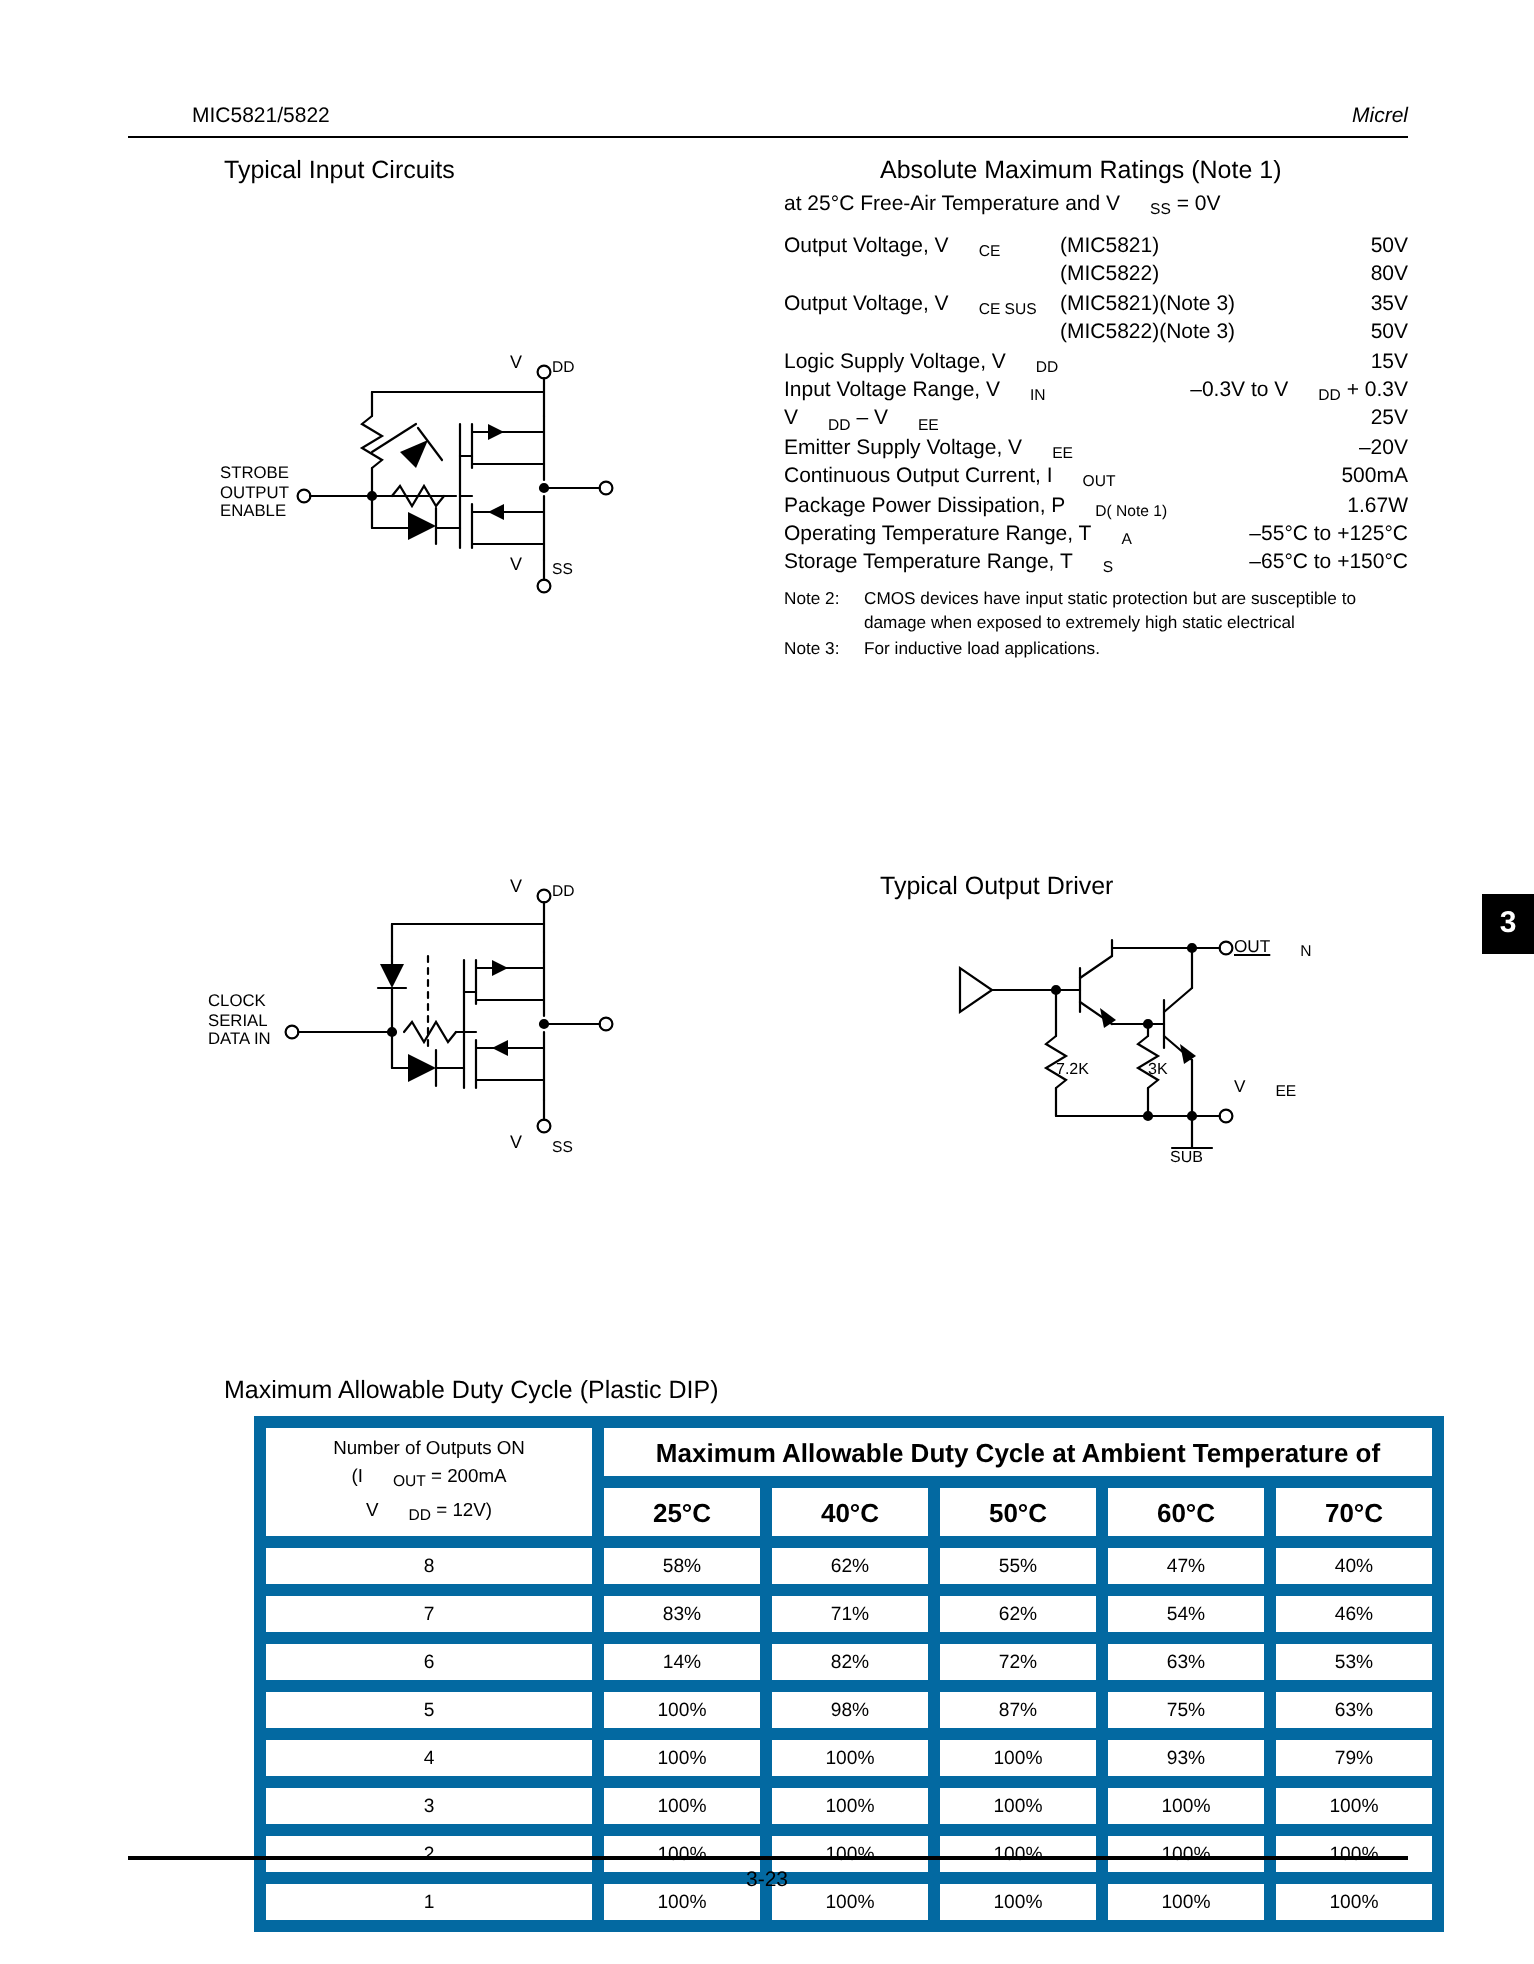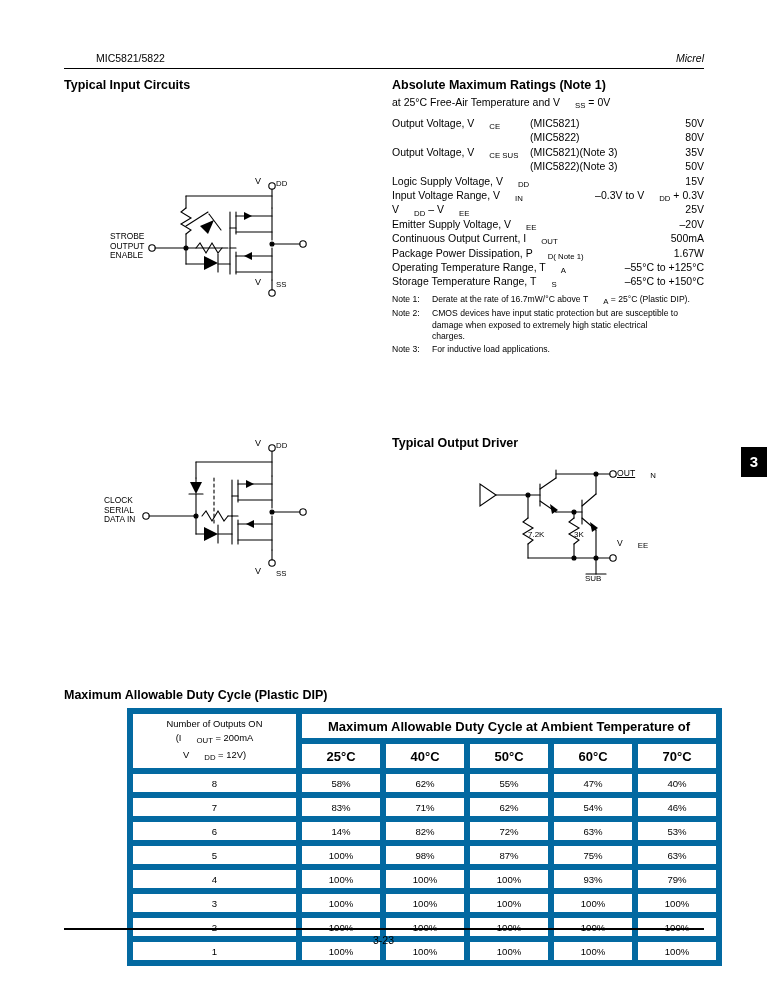--- a/index.html
+++ b/index.html
@@ -42,21 +42,22 @@
   .pagenum {
     position: absolute;
     left: 0; top: 934px; width: 767px;
     text-align: center;
     font-size: 10.5px;
   }
   
   .sect-title {
     position: absolute;
     font-size: 12.5px;
-    font-weight: bold;
+    font-weight: normal;
+    margin-left: 48px;
   }
   #title-input  { left: 64px;  top: 78px; }
   #title-abs    { left: 392px; top: 78px; }
   #title-outdrv { left: 392px; top: 436px; }
   #title-duty   { left: 64px;  top: 688px; }
 
   .abs-sub {
     position: absolute;
     left: 392px; top: 96px;
     font-size: 10.5px;
@@ -214,27 +215,23 @@
       <span class="val">–55°C to +125°C</span>
     </div>
     <div class="row">
       <span class="lbl"><span>Storage Temperature Range, T</span><sub>S</sub></span>
       <span class="val">–65°C to +150°C</span>
     </div>
   </div>
 
   <div class="notes">
     <div class="n">
-      <span class="tag">Note 1:</span><span>Derate at the rate of 16.7mW/°C above T</span><sub>A</sub><span> = 25°C (Plastic DIP).</span>
-    </div>
-    <div class="n">
       <span class="tag">Note 2:</span><span>CMOS devices have input static protection but are susceptible to</span>
     </div>
     <div class="cont">damage when exposed to extremely high static electrical</div>
-    <div class="cont">charges.</div>
     <div class="n" style="margin-top:2px;">
       <span class="tag">Note 3:</span><span>For inductive load applications.</span>
     </div>
   </div>
 
   <div class="tab">3</div>
 
   <svg class="schem" id="schem1" width="230" height="140" viewBox="0 0 230 140">
     <g stroke="#000" stroke-width="1.1" fill="none" stroke-linecap="round">
 

